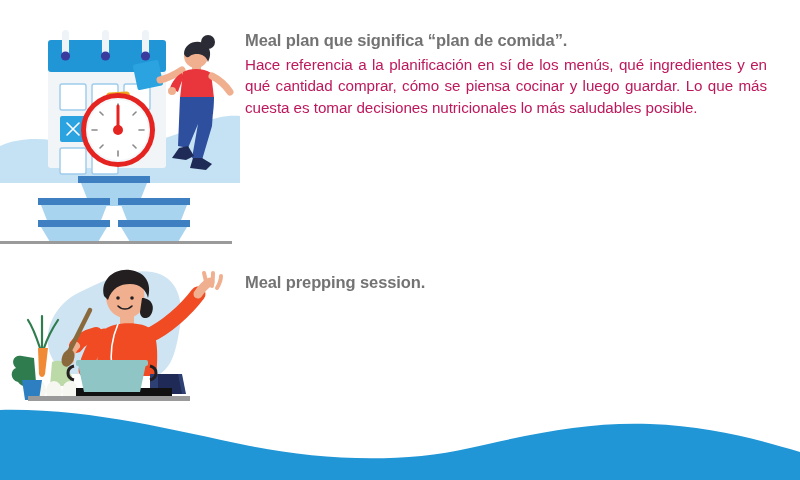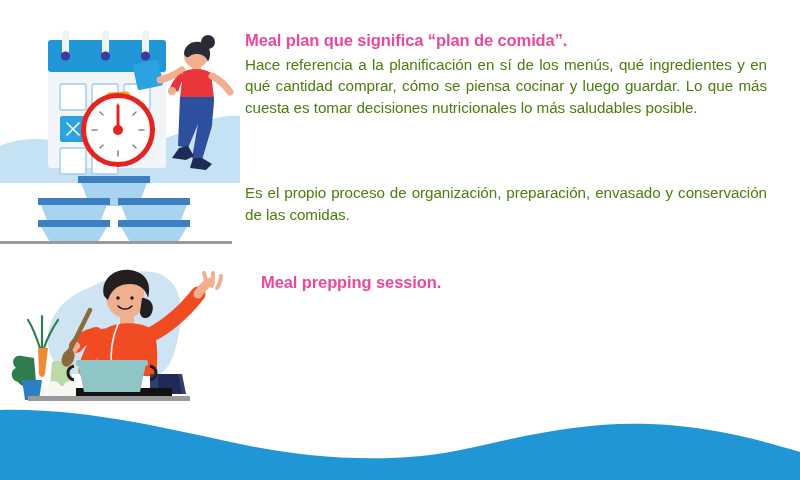--- a/index.html
+++ b/index.html
@@ -18,39 +18,39 @@
 
   
   .text-col {
     position: absolute;
     left: 245px;
     top: 30px;
     width: 522px;
   }
   .block { margin-bottom: 14px; }
   .block-heading {
-    color: #ec4899;
+    color: #737373;
     font-size: 16.5px;
     font-weight: bold;
     line-height: 1.32;
     margin: 0 0 2px 0;
     letter-spacing: -0.1px;
   }
   .block-body {
-    color: #4d7c0f;
+    color: #be185d;
     font-size: 15.2px;
     line-height: 1.42;
     margin: 0;
     text-align: justify;
     letter-spacing: -0.05px;
   }
 
   #block-1 { position: absolute; left: 0; top: 0; width: 522px; }
   #block-2 { position: absolute; left: 0; top: 152px; width: 522px; }
-  #block-3 { position: absolute; left: 16px; top: 242px; width: 522px; }
+  #block-3 { position: absolute; left: 0; top: 242px; width: 522px; }
 
   
   .illus { position: absolute; }
   #illus-calendar { left: 0px;  top: 18px;  width: 240px; height: 165px; }
   #illus-containers { left: 0px; top: 172px; width: 240px; height: 78px; }
   #illus-cooking  { left: 0px;  top: 262px; width: 240px; height: 150px; }
 
   
   #wave {
     position: absolute;
@@ -255,21 +255,20 @@
   </div>
 
   <div class="text-col">
 
     <div class="block" id="block-1">
       <p class="block-heading">Meal plan que significa “plan de comida”.</p>
       <p class="block-body">Hace referencia a la planificación en sí de los menús, qué ingredientes y en qué cantidad comprar, cómo se piensa cocinar y luego guardar. Lo que más cuesta es tomar decisiones nutricionales lo más saludables posible.</p>
     </div>
 
     <div class="block" id="block-2">
-      <p class="block-body">Es el propio proceso de organización, preparación, envasado y conservación de las comidas.</p>
     </div>
 
     <div class="block" id="block-3">
       <p class="block-heading">Meal prepping session.</p>
     </div>
 
   </div>
 
   <div id="wave">
     <svg width="800" height="80" viewBox="0 0 800 80" xmlns="http://www.w3.org/2000/svg" preserveAspectRatio="none">

